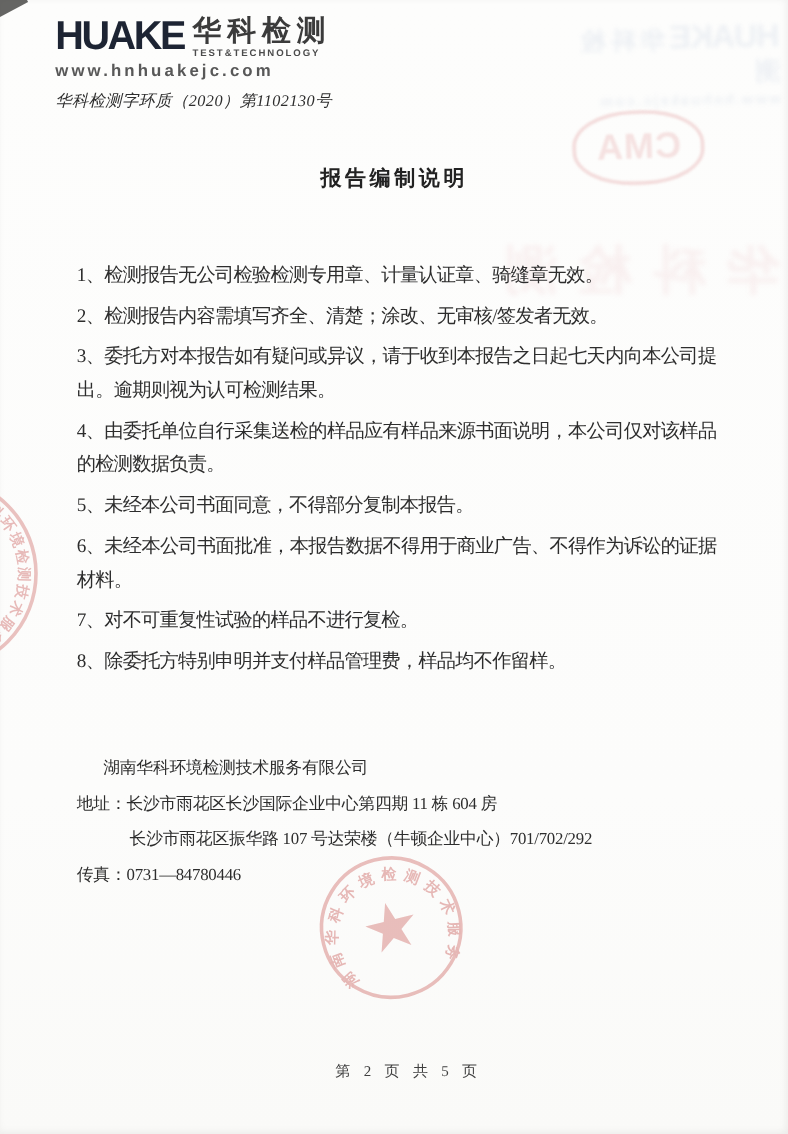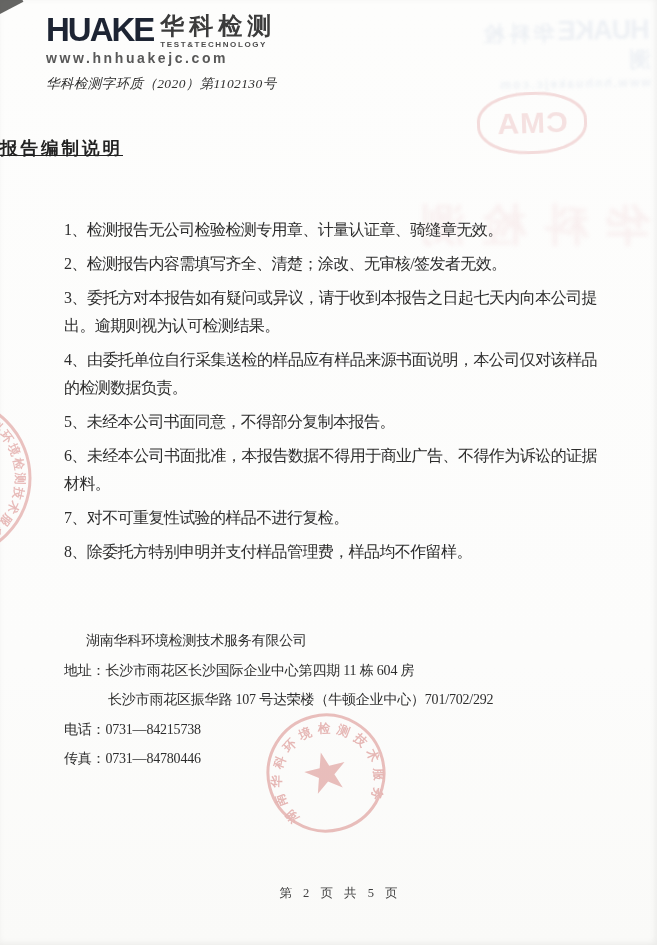--- a/index.html
+++ b/index.html
@@ -33,21 +33,21 @@
     font-size:8px;letter-spacing:1.6px;color:#4c4c4c;font-weight:bold;margin-top:1px;
   }
   .website{
     font-family:"Liberation Sans","DejaVu Sans",sans-serif;
     font-weight:bold;font-size:14px;letter-spacing:2.6px;color:#585858;margin-top:1px;
   }
   .doc-number{font-size:13.5px;color:#2e2e2e;margin-top:9px;letter-spacing:.4px;font-style:italic;}
   
   .title{
     position:absolute;top:136px;left:0;width:100%;margin:0;
-    text-align:left;font-size:17.5px;font-weight:bold;letter-spacing:3px;color:#222;text-decoration:underline;
+    text-align:center;font-size:17.5px;font-weight:bold;letter-spacing:3px;color:#222;
   }
   
   .notes{position:absolute;left:64px;top:216px;width:533px;}
   .note{
     margin:0 0 6px 0;font-size:16px;line-height:28px;
     letter-spacing:-.6px;text-align:justify;color:#2d2d2d;
   }
   
   .contact{position:absolute;left:64px;top:626px;width:545px;font-size:14px;line-height:29.5px;}
   .contact p{margin:0;letter-spacing:-.2px;}
@@ -136,21 +136,20 @@
     <p class="note">5、未经本公司书面同意，不得部分复制本报告。</p>
     <p class="note">6、未经本公司书面批准，本报告数据不得用于商业广告、不得作为诉讼的证据材料。</p>
     <p class="note">7、对不可重复性试验的样品不进行复检。</p>
     <p class="note">8、除委托方特别申明并支付样品管理费，样品均不作留样。</p>
   </section>
 
   <section class="contact">
     <p class="company">湖南华科环境检测技术服务有限公司</p>
     <p><span>地址：</span><span>长沙市雨花区长沙国际企业中心第四期 11 栋 604 房</span></p>
     <p class="indent">长沙市雨花区振华路 107 号达荣楼（牛顿企业中心）701/702/292</p>
-    <p><span>电话：</span><span>0731—84215738</span></p>
     <p><span>传真：</span><span>0731—84780446</span></p>
   </section>
 
   <footer class="page-footer">第 2 页 共 5 页</footer>
 
   <svg class="seal seal-main" width="152" height="152" viewBox="0 0 152 152">
     <circle cx="76" cy="76" r="58"></circle>
     <path id="sealArc" d="M 40,113 A 47,47 0 1 1 113,112" fill="none"></path>
     <text class="seal-text">
       <textPath href="#sealArc">湖南华科环境检测技术服务有限公司</textPath>

